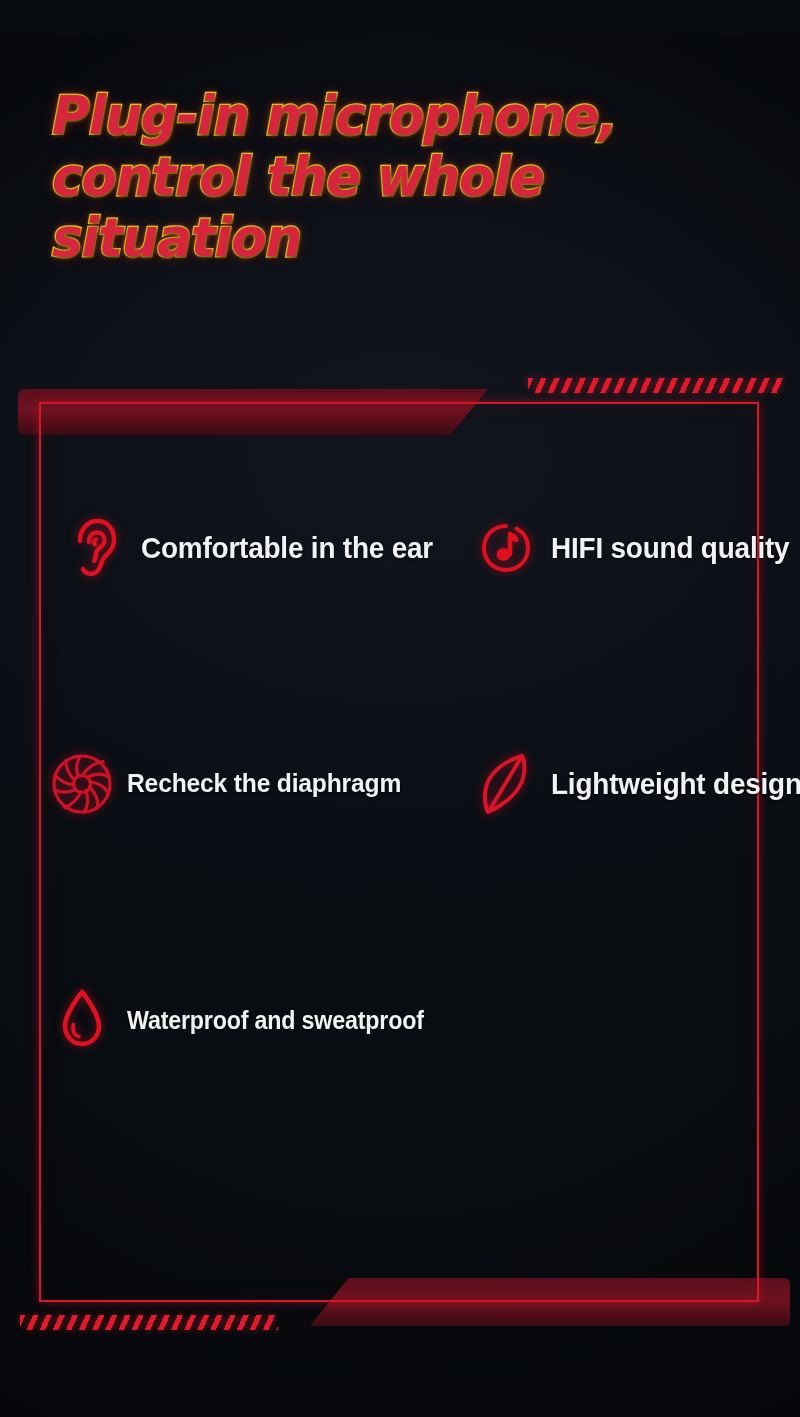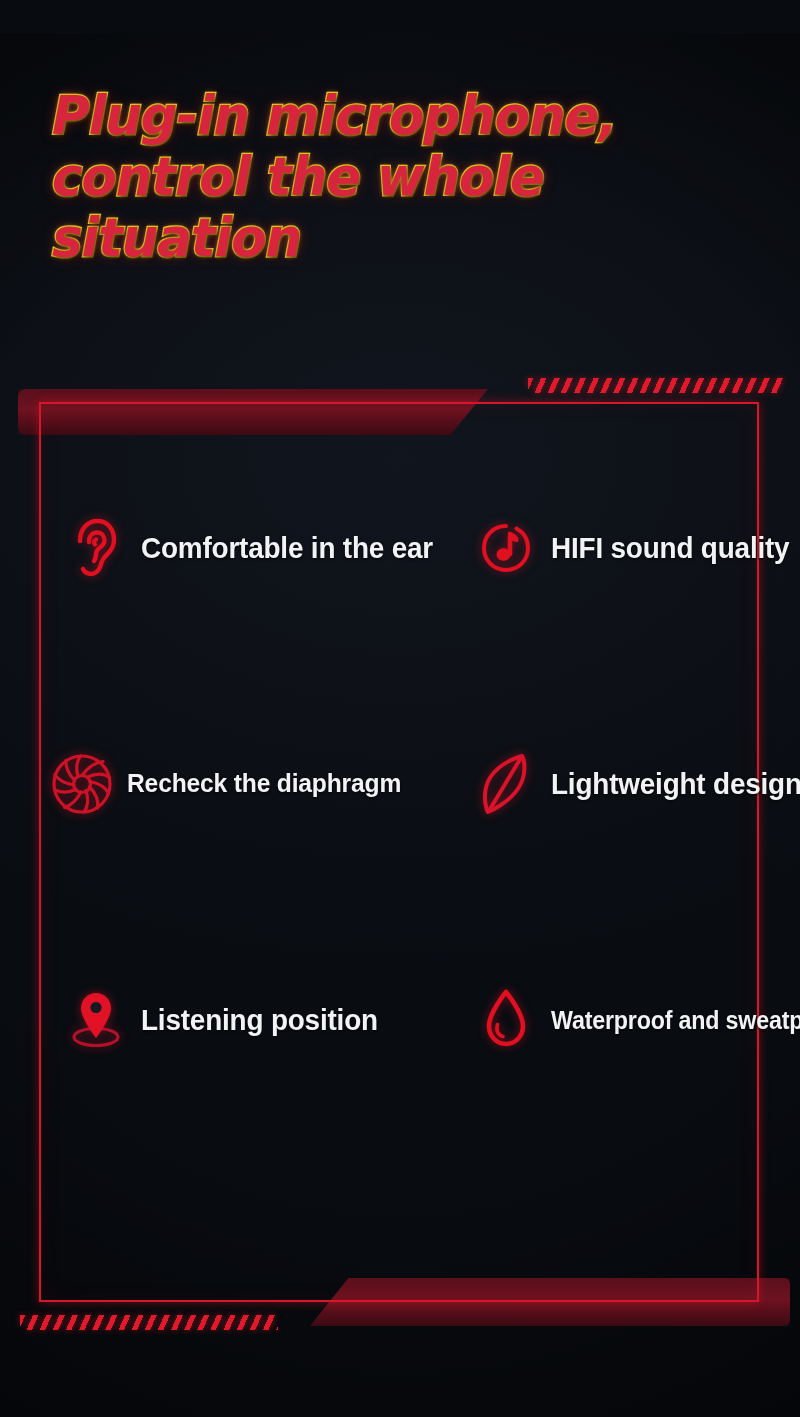--- a/index.html
+++ b/index.html
@@ -228,30 +228,20 @@
     <div class="feature col-right">
       <span class="f-icon">
         <svg width="54" height="66" viewBox="0 0 54 66" fill="none" stroke="#d8132a" stroke-width="4" stroke-linecap="round" stroke-linejoin="round">
           <path d="M43 5 C43 5 22 10 11.5 26 C3 39 6 55 9 61 C9 61 29 53 39.5 37 C48 24 45.5 9.5 43 5 Z"></path>
           <path d="M41.5 7.5 L10.5 59"></path>
         </svg>
       </span>
       <span class="f-label">Lightweight design</span>
     </div>
 
-    <div class="feature col-left">
-      <span class="f-icon">
-        <svg width="58" height="62" viewBox="0 0 58 62" fill="none">
-          <ellipse cx="29" cy="48" rx="22" ry="8.5" stroke="#b3102a" stroke-width="3" fill="none"></ellipse>
-          <path d="M29 4 C20.7 4 14 10.7 14 19 C14 30 29 49 29 49 C29 49 44 30 44 19 C44 10.7 37.3 4 29 4 Z" fill="#e21226"></path>
-          <circle cx="29" cy="18.5" r="5.6" fill="#141a22"></circle>
-        </svg>
-      </span>
-      <span class="f-label">Listening position</span>
-    </div>
 
     <div class="feature col-right">
       <span class="f-icon">
         <svg width="48" height="64" viewBox="0 0 48 64" fill="none" stroke="#e01020" stroke-width="4.6" stroke-linecap="round" stroke-linejoin="round">
           <path d="M24 4 C24 4 7 24.5 7 38 C7 48 14.5 56 24 56 C33.5 56 41 48 41 38 C41 24.5 24 4 24 4 Z"></path>
           <path d="M15.5 36.5 C13.5 42.5 16.5 47.5 21 48.5" stroke-width="3.6"></path>
         </svg>
       </span>
       <span class="f-label xs">Waterproof and sweatproof</span>
     </div>

